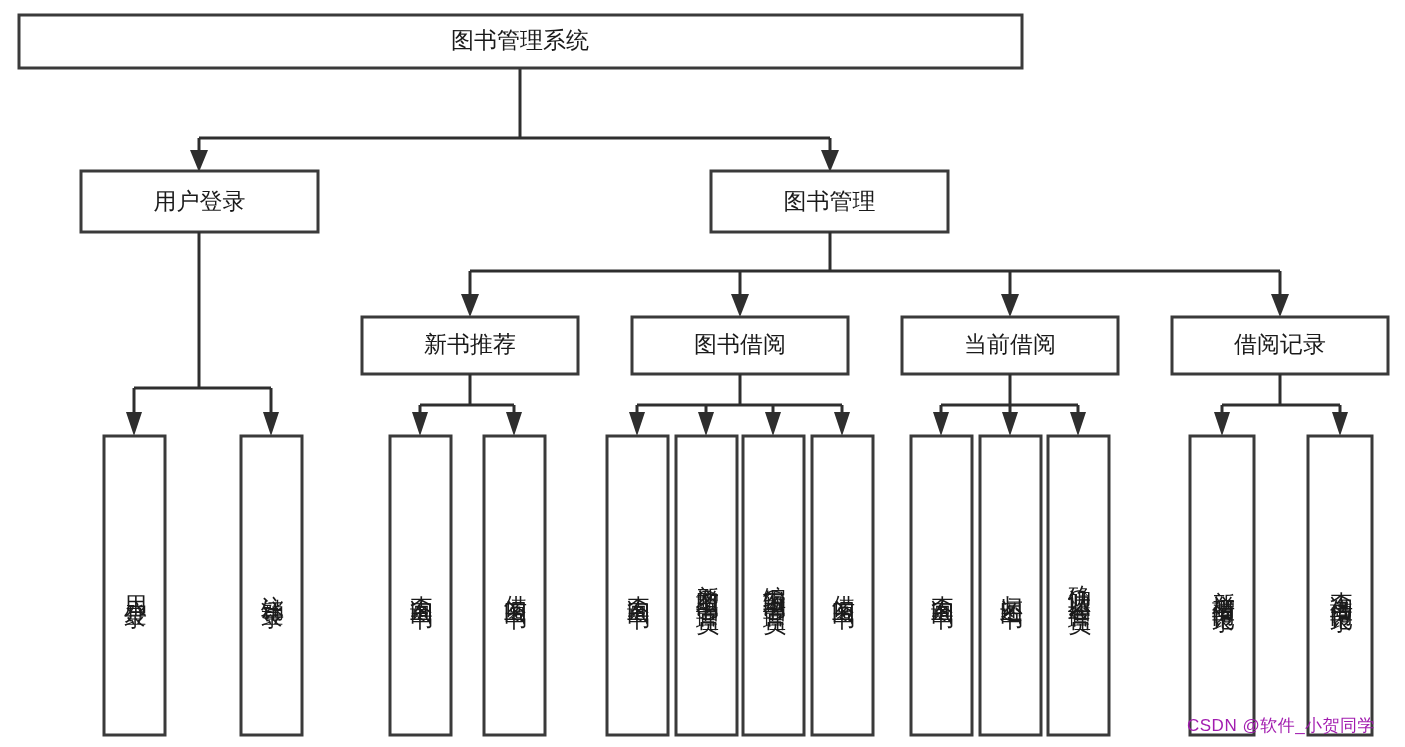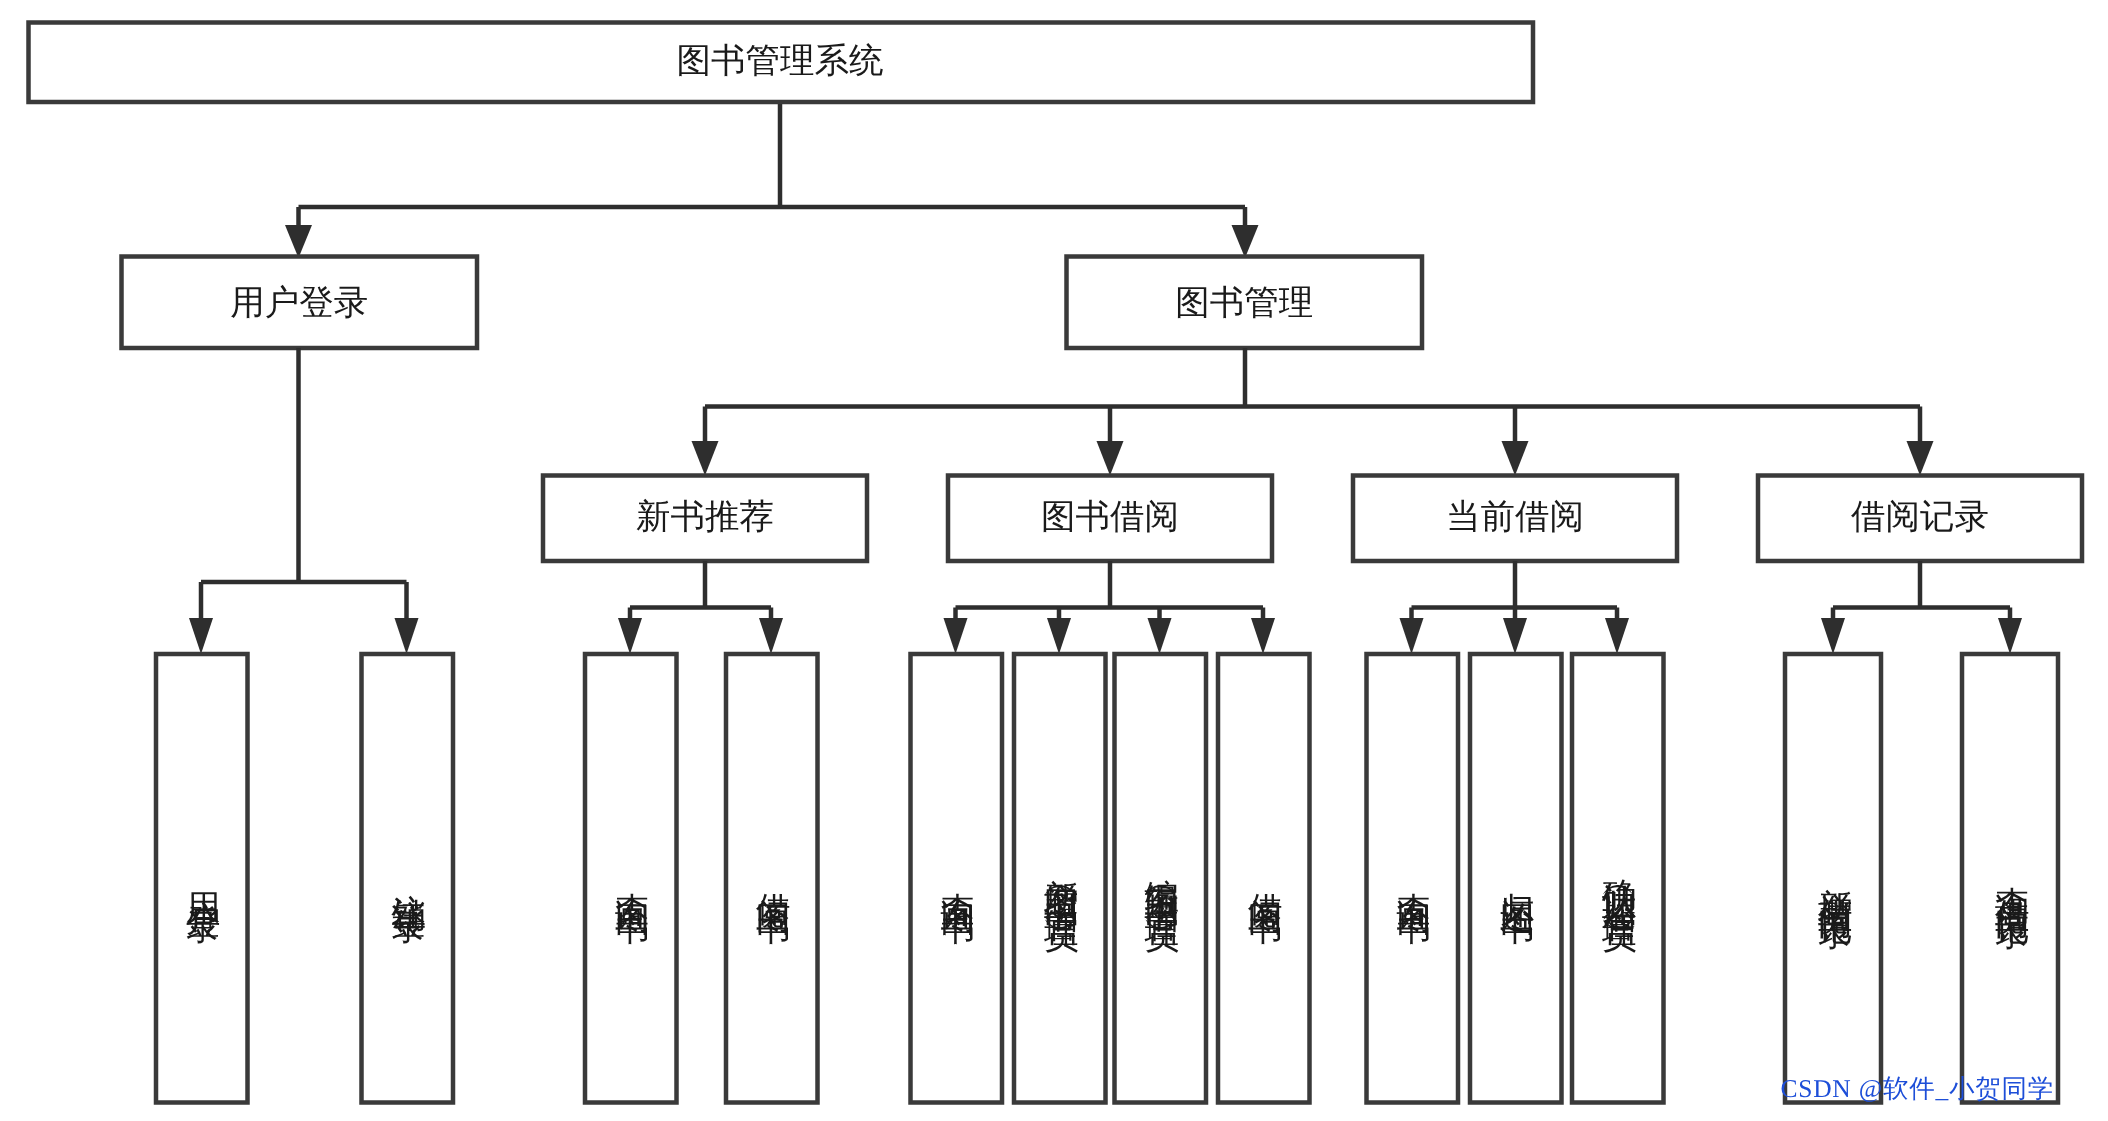--- a/index.html
+++ b/index.html
@@ -58,23 +58,23 @@
     font-size: 23px;
     fill: #1a1a1a;
     text-anchor: middle;
     dominant-baseline: middle;
     writing-mode: vertical-rl;
     letter-spacing: 4px;
     white-space: pre;
   }
   .watermark-text {
     position: absolute;
-    font-family: Liberation Serif, serif;
+    font-family: Liberation Sans, sans-serif;
     font-size: 17px;
-    color: #1d4ed8;
+    color: #a21caf;
     left: 1187px;
     top: 714px;
     letter-spacing: 0.5px;
     user-select: none;
     pointer-events: none;
     text-align: right;
   }
 </style>
 </head>
 <body>

